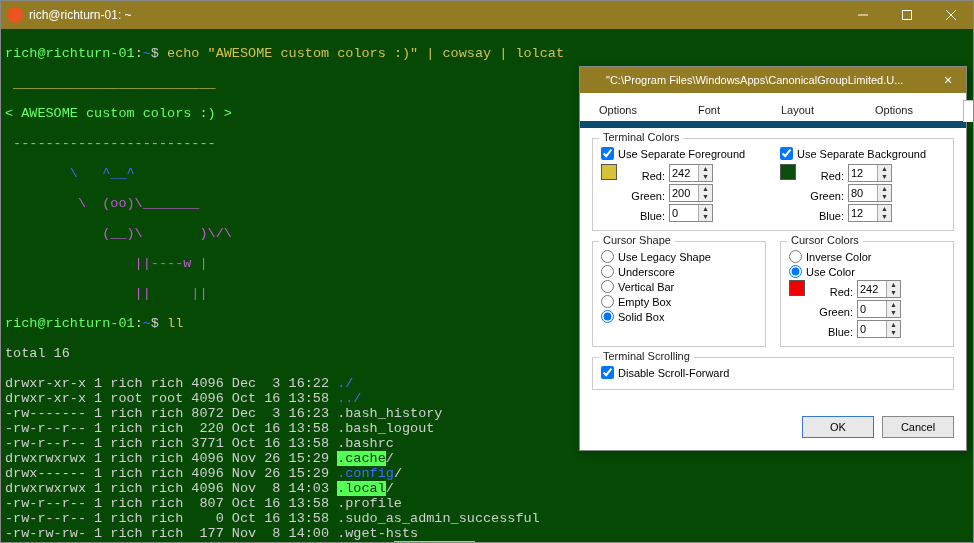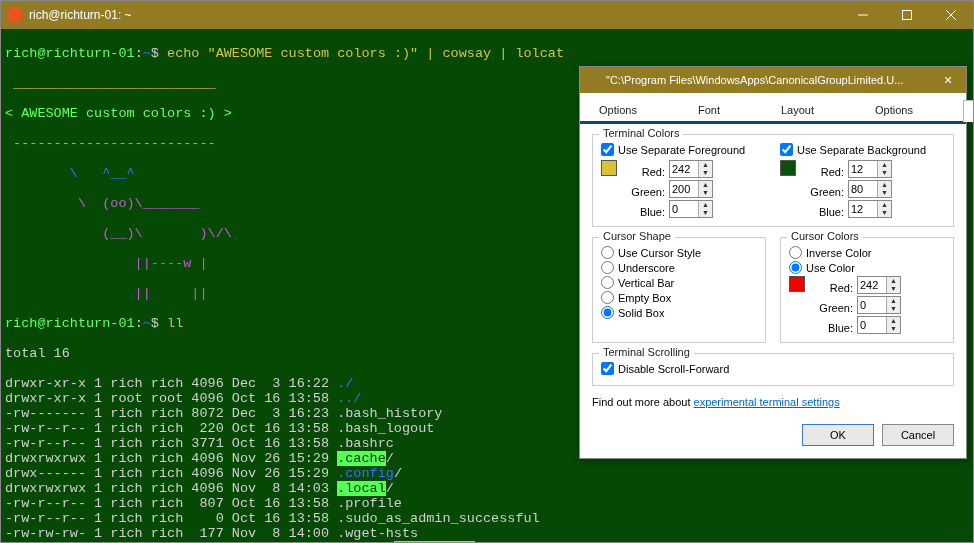--- a/index.html
+++ b/index.html
@@ -94,21 +94,21 @@
   color: #222;
 }
 .tab.active {
   border: 1px solid #bbb;
   border-bottom: 1px solid #fff;
   background: #fff;
   position: relative;
   top: 1px;
 }
 .tabpanel {
-  border-top: 3px solid #0c4a6e;
+  border-top: 7px solid #0c4a6e;
   padding: 10px 12px 8px 12px;
 }
 .group {
   position: relative;
   border: 1px solid #ccc;
   padding: 8px 8px 6px 8px;
   margin-bottom: 10px;
   font-size: 11px;
 }
 .group .legend {
@@ -308,21 +308,21 @@
         </div>
       </div>
     </div>
 
     <div class="row2">
       <div class="group col">
         <span class="legend">Cursor Shape</span>
         <div id="cursor-shape-opts">
             <label class="radio">
               <input type="radio" name="cshape" style="">
-              <span>Use Cursor Style</span>
+              <span>Use Legacy Shape</span>
             </label>
             <label class="radio">
               <input type="radio" name="cshape" style="">
               <span>Underscore</span>
             </label>
             <label class="radio">
               <input type="radio" name="cshape" style="">
               <span>Vertical Bar</span>
             </label>
             <label class="radio">
@@ -386,21 +386,18 @@
     </div>
 
     <div class="group">
       <span class="legend">Terminal Scrolling</span>
       <label class="chk">
         <input type="checkbox" checked="" style="">
         <span>Disable Scroll-Forward</span>
       </label>
     </div>
 
-    <div style="margin-top:4px">
-      <span>Find out more about </span><a href="#" class="link">experimental terminal settings</a>
-    </div>
   </div>
   <div class="footer">
     <button class="btn primary">OK</button>
     <button class="btn">Cancel</button>
   </div>
 </div>
 
 </body></html>

